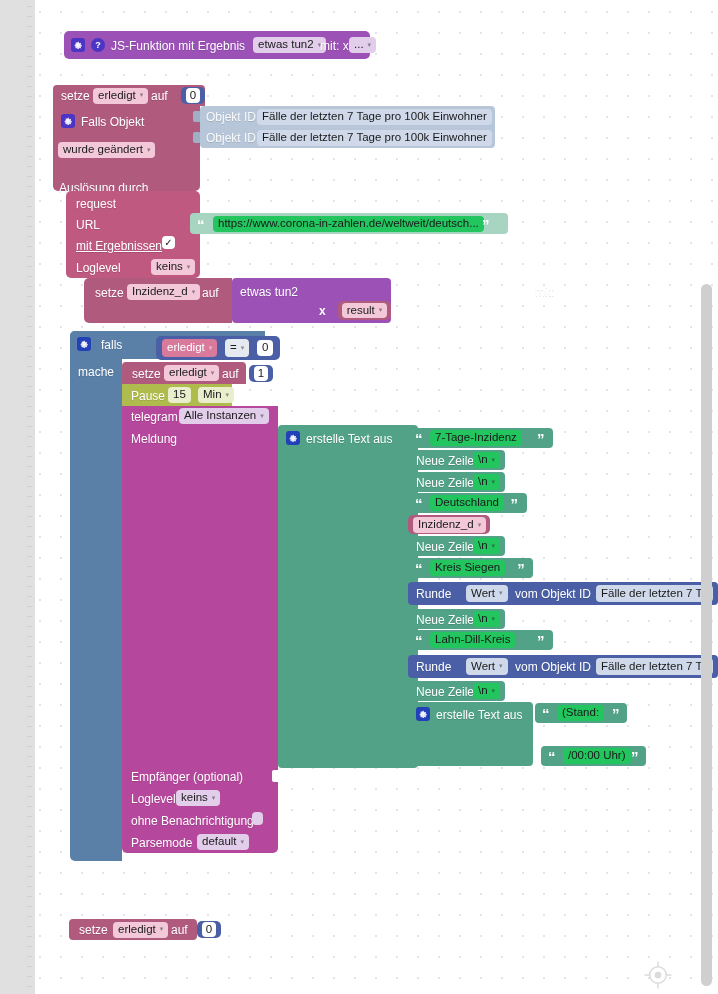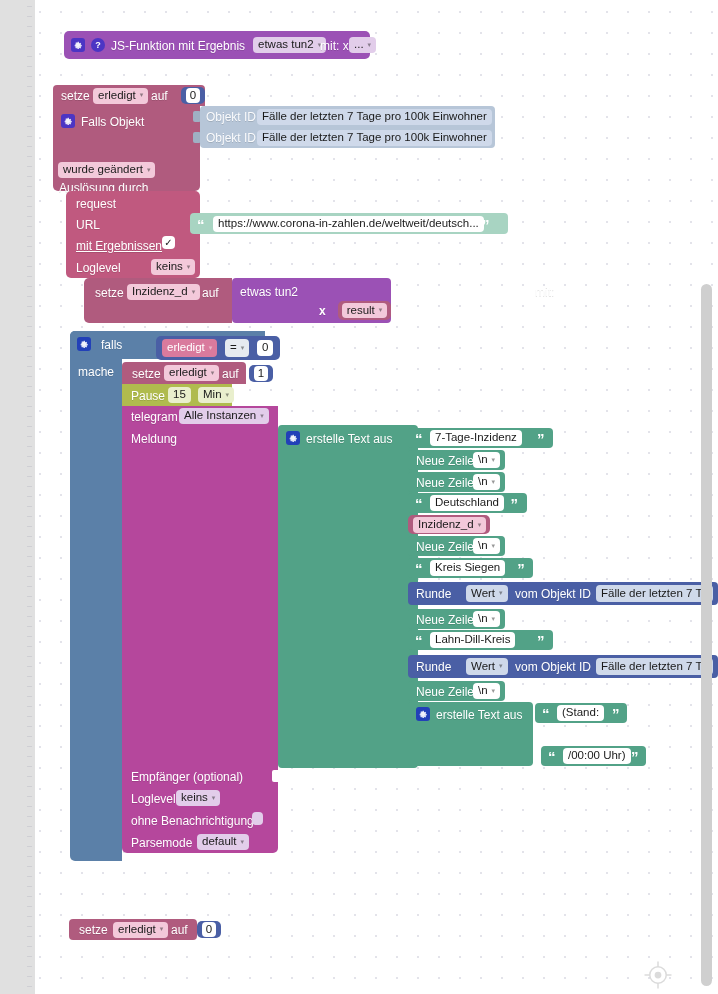--- a/index.html
+++ b/index.html
@@ -40,21 +40,21 @@
   
   .field{
     display:inline-flex;align-items:center;height:16px;padding:0 5px;
     border-radius:4px;font-size:11.5px;line-height:1;color:#1a1a1a;
     background:#ffffff;white-space:nowrap;box-sizing:border-box;
   }
   .field .caret{
     margin-left:4px;font-size:7px;opacity:.45;line-height:1;transform:translateY(-1px);
   }
   .field.pinkf{background:#f3c9da;}
-  .field.greenf{background:#ffffff;}
+  .field.greenf{background:#22c55e;}
   .field.bluef{background:#cfd9ea;}
   .field.greyf{background:#e6eaf0;}
   .field.lilacf{background:#e2cdea;}
   .field.olivef{background:#e9efcd;}
   .field.whitef{background:#ffffff;}
 
   
   .numblk{
     position:absolute;display:flex;align-items:center;justify-content:center;
     border-radius:5px;box-sizing:border-box;
@@ -215,21 +215,21 @@
   </div>
 
   <div class="blk" style="left:53px;top:106px;width:147px;height:85px;background:#b05b7e;border-radius:0 0 5px 5px;">
     <div class="gear" style="left:8px;top:8px;background:#4c35c4;">
       <svg viewBox="0 0 24 24" fill="#fff">
           <path d="M12 8a4 4 0 100 8 4 4 0 000-8zm0 6a2 2 0 110-4 2 2 0 010 4z"></path>
           <path d="M21 12l-2-.6-.5-1.2 1-1.8-1.9-1.9-1.8 1-1.2-.5L14 4h-2.7L10.7 6l-1.2.5-1.8-1-1.9 1.9 1 1.8-.5 1.2L4 12v2.7l2 .6.5 1.2-1 1.8 1.9 1.9 1.8-1 1.2.5.6 2H14l.6-2 1.2-.5 1.8 1 1.9-1.9-1-1.8.5-1.2 2-.6V12z" opacity=".85"></path>
         </svg>
     </div>
     <span class="lbl t" style="left:28px;top:10px;">Falls Objekt</span>
-    <span class="field pinkf" style="position:absolute;left:5px;top:56px;">wurde geändert<span class="caret">▾</span></span>
+    <span class="field pinkf" style="position:absolute;left:5px;top:36px;">wurde geändert<span class="caret">▾</span></span>
     <span class="lbl t" style="left:6px;top:76px;">Auslösung durch</span>
     <span class="field pinkf" style="position:absolute;left:102px;top:88px;align-items:center;">egal<span class="caret">▾</span></span>
   </div>
 
   <div class="blk" style="left:193px;top:111px;width:8px;height:11px;background:#9fb0c4;border-radius:2px;"></div>
   <div class="blk" style="left:193px;top:132px;width:8px;height:11px;background:#9fb0c4;border-radius:2px;"></div>
 
   <div class="blk" style="left:200px;top:106px;width:295px;height:21px;background:#b7c6d8;border-radius:4px 4px 0 0;">
     <span class="lbl t" style="left:6px;top:5px;color:#fafbfd;">Objekt ID</span>
     <span class="field bluef" style="position:absolute;left:57px;top:2.5px;">Fälle der letzten 7 Tage pro 100k Einwohner</span>

